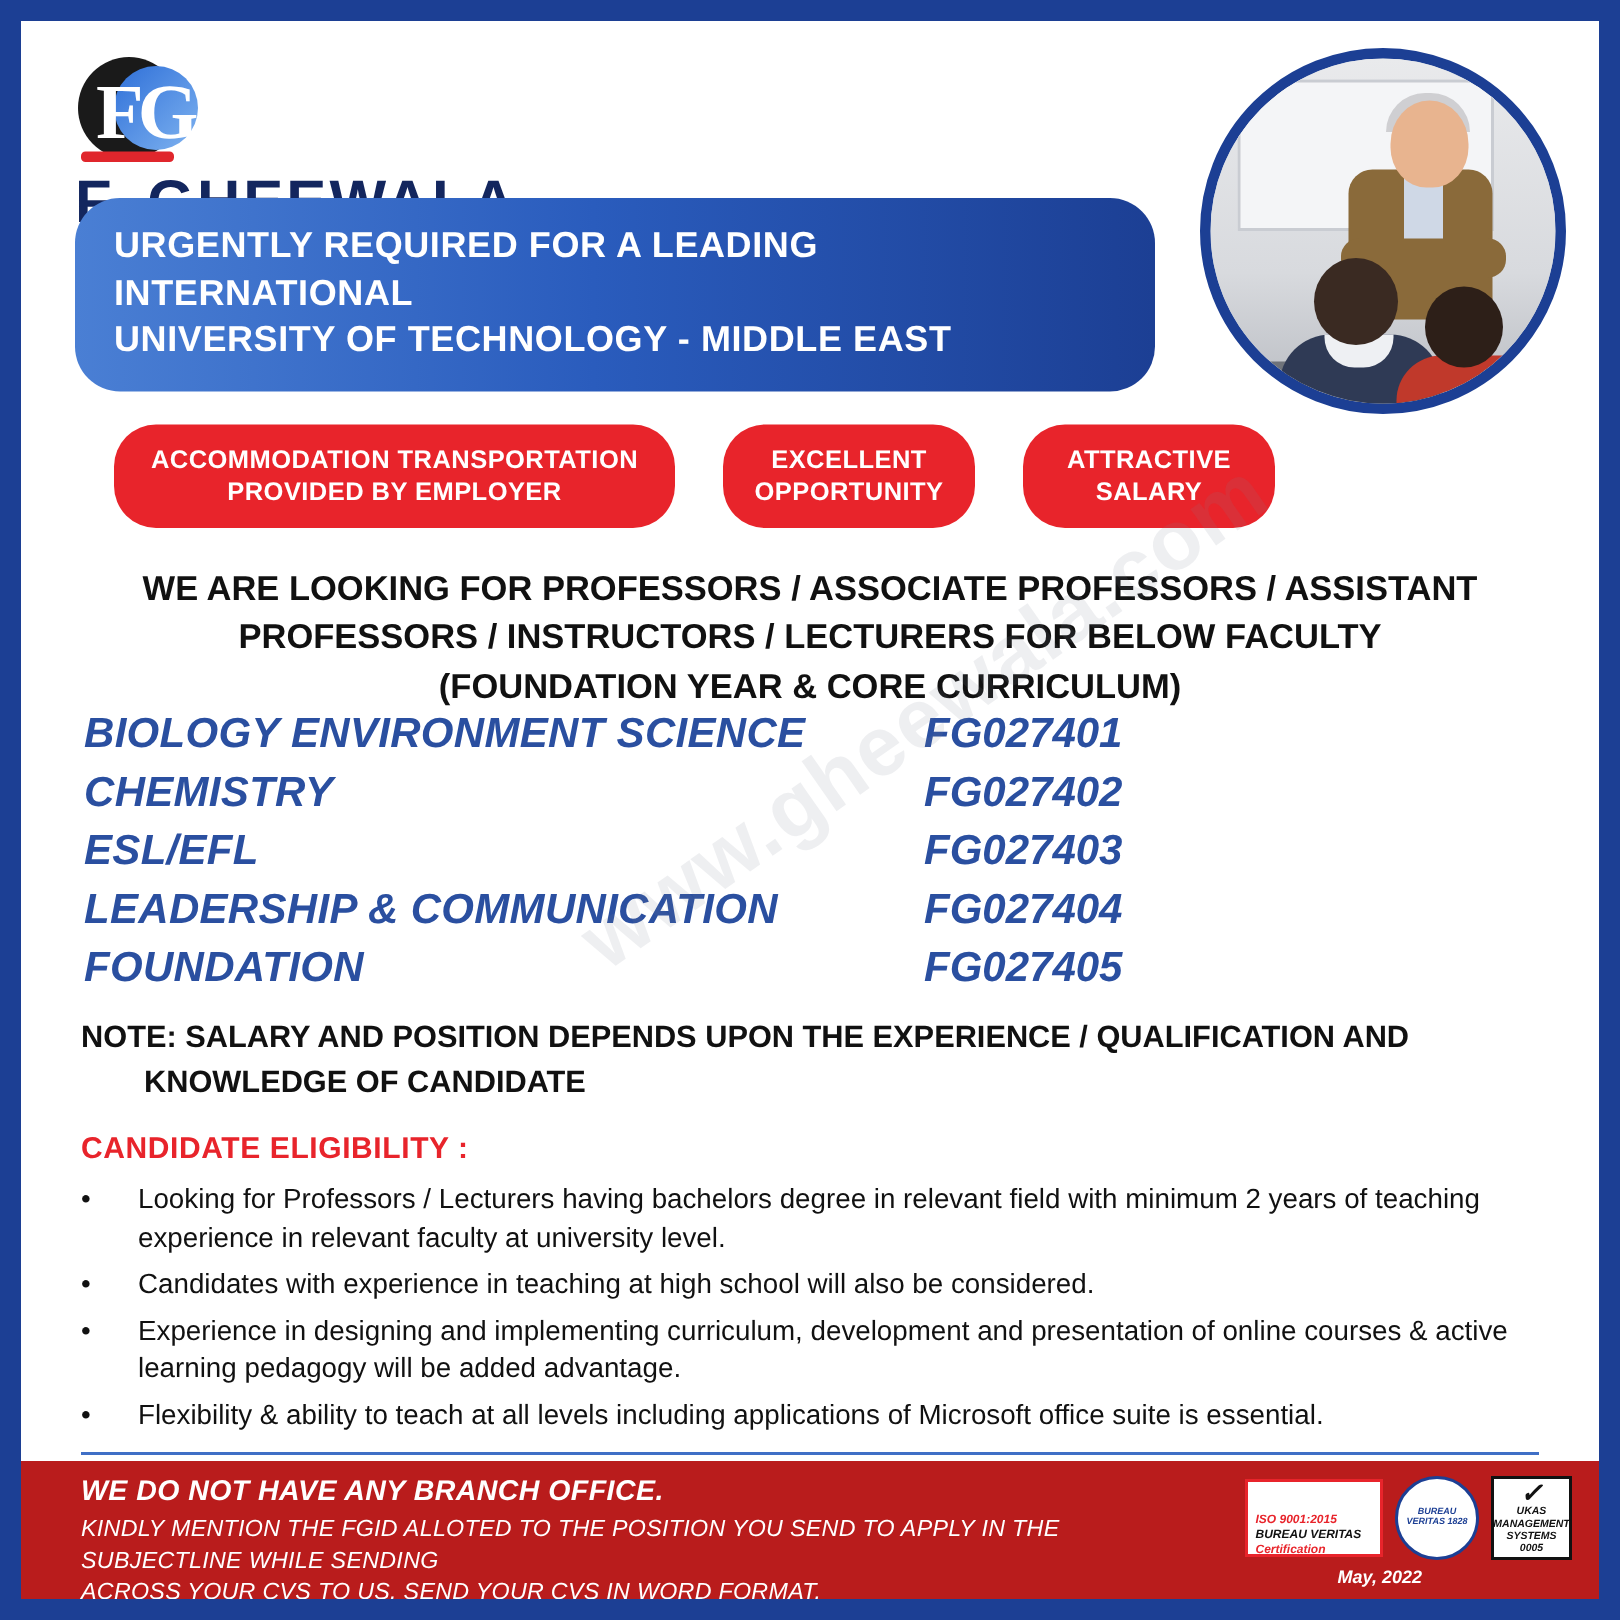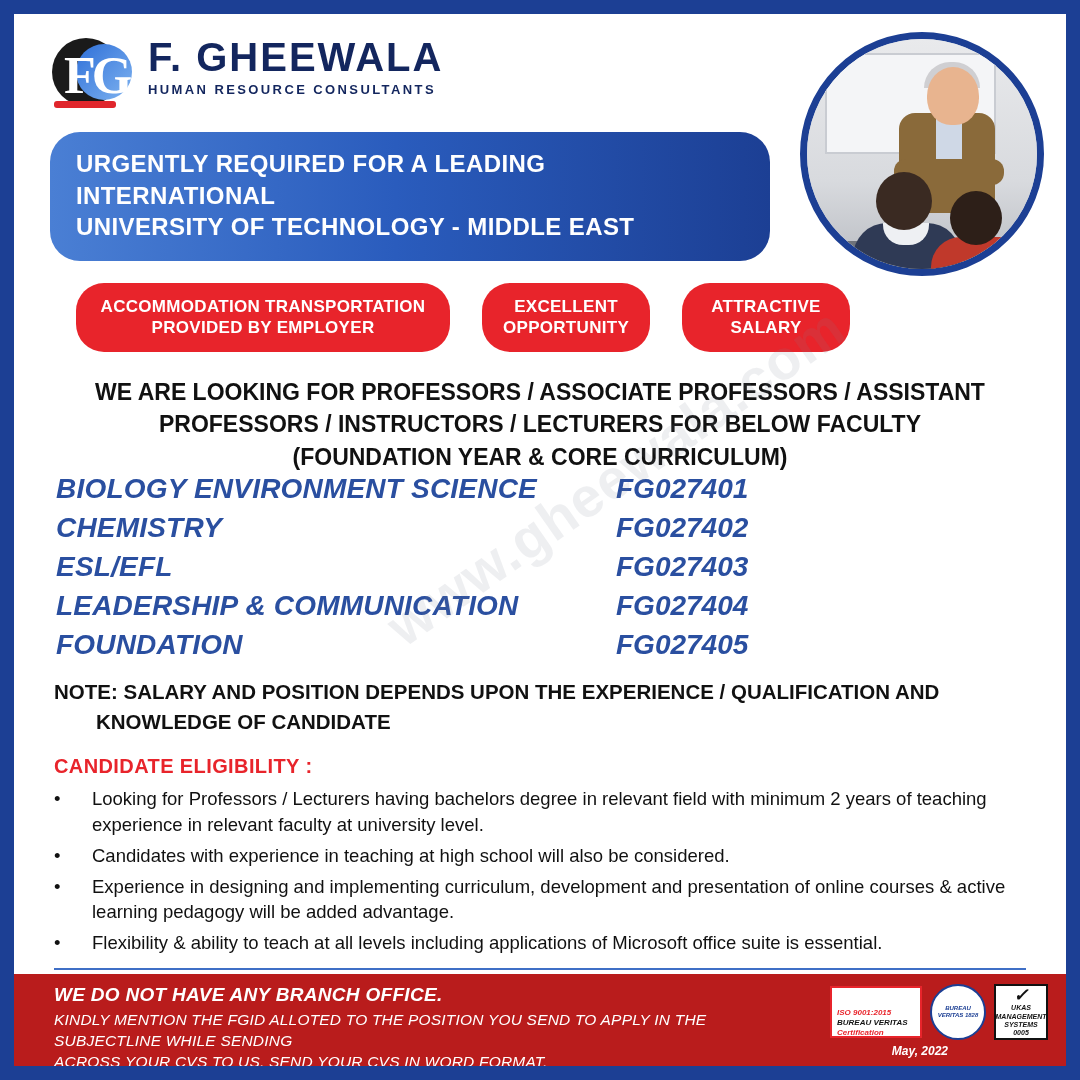--- a/index.html
+++ b/index.html
@@ -36,20 +36,21 @@
     z-index: 5;
   }
 
   
   .header {
     position: relative;
     height: 112px;
     padding: 22px 0 0 36px;
     display: flex;
     align-items: flex-start;
+    flex-direction: column;
   }
   .logo-mark {
     position: relative;
     width: 84px; height: 78px;
     margin-right: 14px;
     flex: 0 0 auto;
   }
   .logo-mark .blk {
     position: absolute; left: 2px; top: 2px;
     width: 68px; height: 68px; border-radius: 50%;

